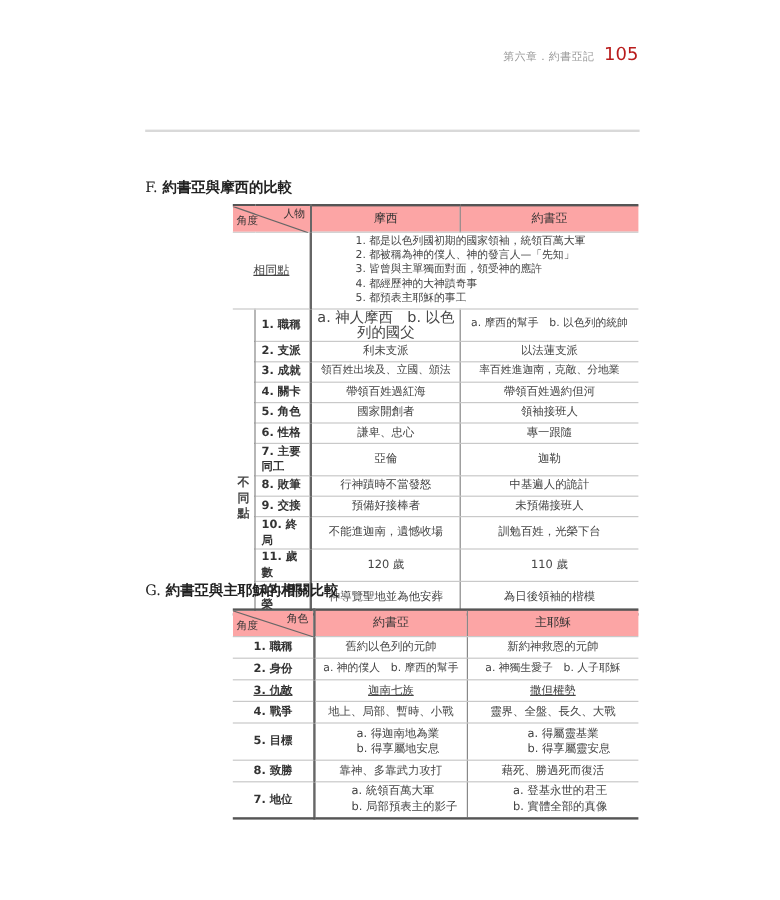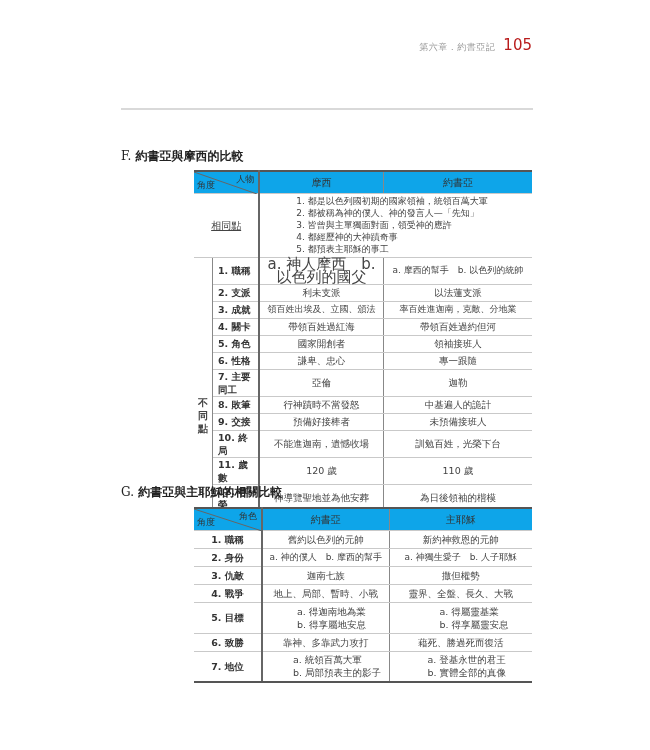--- a/index.html
+++ b/index.html
@@ -8,21 +8,21 @@
   .running-head { position:absolute; top:36px; right:118px; display:flex; align-items:baseline; gap:8px; }
   .running-head .chap { font-size:9px; color:#999; letter-spacing:0.5px; }
   .running-head .pnum { font-size:15px; color:#b91c1c; font-family:"DejaVu Sans", sans-serif; }
   .rule { position:absolute; top:108px; left:121px; width:412px; height:2px; background:#d9d9d9; }
   .section-title { position:absolute; left:121px; font-size:12px; font-weight:bold; color:#222; }
   .section-title .letter { font-family:"DejaVu Serif", serif; font-weight:normal; }
   table.cmp { position:absolute; border-collapse:collapse; font-size:9.5px; color:#444; }
   table.cmp td { padding:0 4px; text-align:center; vertical-align:middle; border-bottom:1px solid #c9c9c9; line-height:13px; }
   table.cmp tr.top td { border-top:2px solid #555; }
   table.cmp tr.last td { border-bottom:2px solid #555; }
-  table.cmp .hdr { background:#0ea5e9; font-size:10px; color:#333; }
+  table.cmp .hdr { background:#fca5a5; font-size:10px; color:#333; }
   table.cmp .vr { border-right:2px solid #666; }
   table.cmp .vr-thin { border-right:1px solid #888; }
   table.cmp .lbl { text-align:left; font-weight:bold; color:#333; padding-left:5px; }
   table.cmp .lblc { font-weight:bold; color:#333; }
   .diag-cell { position:relative; padding:0 !important; }
   .diag-cell svg { position:absolute; left:0; top:0; }
   .diag-cell .tr { position:absolute; right:4px; top:1px; font-size:9px; }
   .diag-cell .bl { position:absolute; left:3px; bottom:1px; font-size:9px; }
   .vert { line-height:28px; font-size:10px; font-weight:bold; color:#444; }
   .ml2 { text-align:left !important; padding-left:30px !important; }
@@ -72,21 +72,21 @@
   </tr>
   <tr style="height:17px;">
     <td rowspan="12" class="vert vr" style="border-right:1px solid #888; border-bottom:2px solid #555;">
       <div style="padding-top:62px;">
         <div>不</div>
         <div>同</div>
         <div>點</div>
       </div>
     </td>
     <td class="lbl vr">1. 職稱</td>
-    <td class="vr-thin" style="font-size:15px;">a. 神人摩西　b. 以色列的國父</td>
+    <td class="vr-thin" style="font-size:12px;">a. 神人摩西　b. 以色列的國父</td>
     <td style="font-size:9px;">a. 摩西的幫手　b. 以色列的統帥</td>
   </tr>
   <tr style="height:17px;">
     <td class="lbl vr">2. 支派</td>
     <td class="vr-thin">利未支派</td>
     <td>以法蓮支派</td>
   </tr>
   <tr style="height:17px;">
     <td class="lbl vr">3. 成就</td>
     <td class="vr-thin" style="font-size:9px;">領百姓出埃及、立國、頒法</td>
@@ -166,21 +166,21 @@
   <tr style="height:18px;">
     <td class="lblc vr">1. 職稱</td>
     <td class="vr-thin">舊約以色列的元帥</td>
     <td>新約神救恩的元帥</td>
   </tr>
   <tr style="height:18px;">
     <td class="lblc vr">2. 身份</td>
     <td class="vr-thin" style="font-size:9px;">a. 神的僕人　b. 摩西的幫手</td>
     <td style="font-size:9px;">a. 神獨生愛子　b. 人子耶穌</td>
   </tr>
-  <tr style="height:18px;">
+  <tr style="height:18px;text-decoration:underline;">
     <td class="lblc vr">3. 仇敵</td>
     <td class="vr-thin">迦南七族</td>
     <td>撒但權勢</td>
   </tr>
   <tr style="height:18px;">
     <td class="lblc vr">4. 戰爭</td>
     <td class="vr-thin">地上、局部、暫時、小戰</td>
     <td>靈界、全盤、長久、大戰</td>
   </tr>
   <tr style="height:31px;">
@@ -188,21 +188,21 @@
     <td class="vr-thin" style="text-align:left; padding-left:34px;">
       <div>a. 得迦南地為業</div>
       <div>b. 得享屬地安息</div>
     </td>
     <td style="text-align:left; padding-left:50px;">
       <div>a. 得屬靈基業</div>
       <div>b. 得享屬靈安息</div>
     </td>
   </tr>
   <tr style="height:18px;">
-    <td class="lblc vr">6. 致勝</td>
+    <td class="lblc vr">8. 致勝</td>
     <td class="vr-thin">靠神、多靠武力攻打</td>
     <td>藉死、勝過死而復活</td>
   </tr>
   <tr class="last" style="height:31px;">
     <td class="lblc vr">7. 地位</td>
     <td class="vr-thin" style="text-align:left; padding-left:30px;">
       <div>a. 統領百萬大軍</div>
       <div>b. 局部預表主的影子</div>
     </td>
     <td style="text-align:left; padding-left:38px;">

